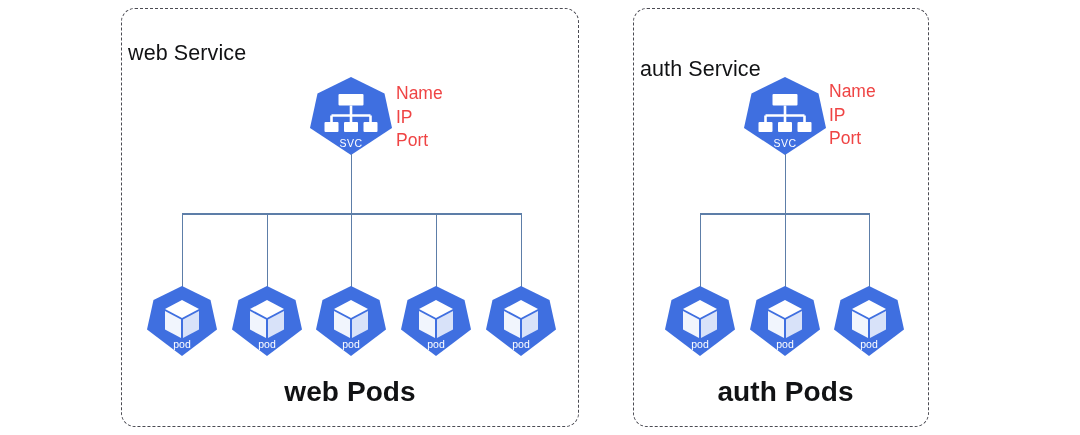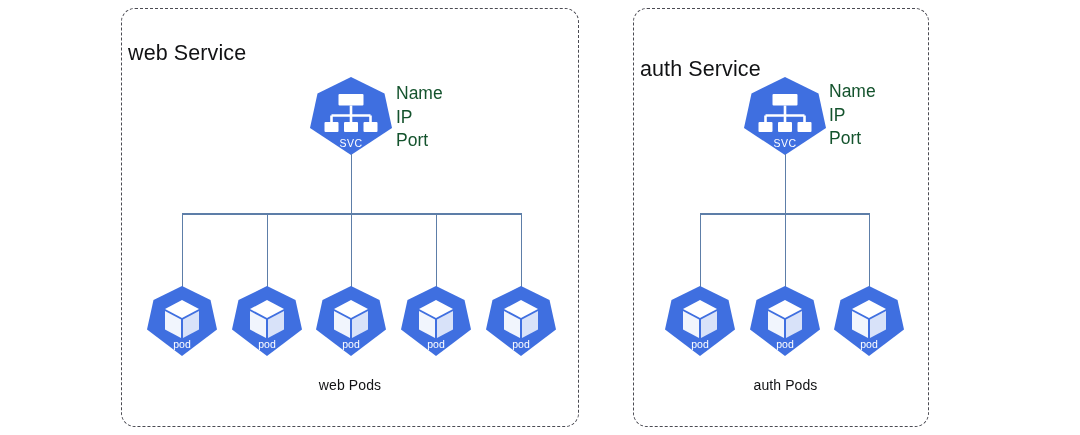--- a/index.html
+++ b/index.html
@@ -34,22 +34,22 @@
     font-weight: 400;
     letter-spacing: .1px;
     color: #111214;
     white-space: nowrap;
     line-height: 1;
     padding-left: 7px;
   }
   .pods-title {
     position: absolute;
     text-align: center;
-    font-size: 14px;
-    font-weight: 400;
+    font-size: 28px;
+    font-weight: 700;
     letter-spacing: .1px;
     color: #111214;
     white-space: nowrap;
     line-height: 1;
   }
 
   
   .conn {
     position: absolute;
     background: #5d7ea8;
@@ -73,21 +73,21 @@
     fill: #ffffff;
     font-family: "Liberation Sans", sans-serif;
     font-weight: 400;
   }
 
   
   .attr-list {
     position: absolute;
     font-size: 17.5px;
     line-height: 23.5px;
-    color: #14532d;
+    color: #ef4444;
     white-space: nowrap;
   }
   .attr-list div { line-height: 23.5px; }
 </style>
 </head>
 <body>
 
 <div class="panel" id="panel-web"></div>
 
 <div class="svc-title" style="left:121px; top:43px; width:458px;">web Service</div>

